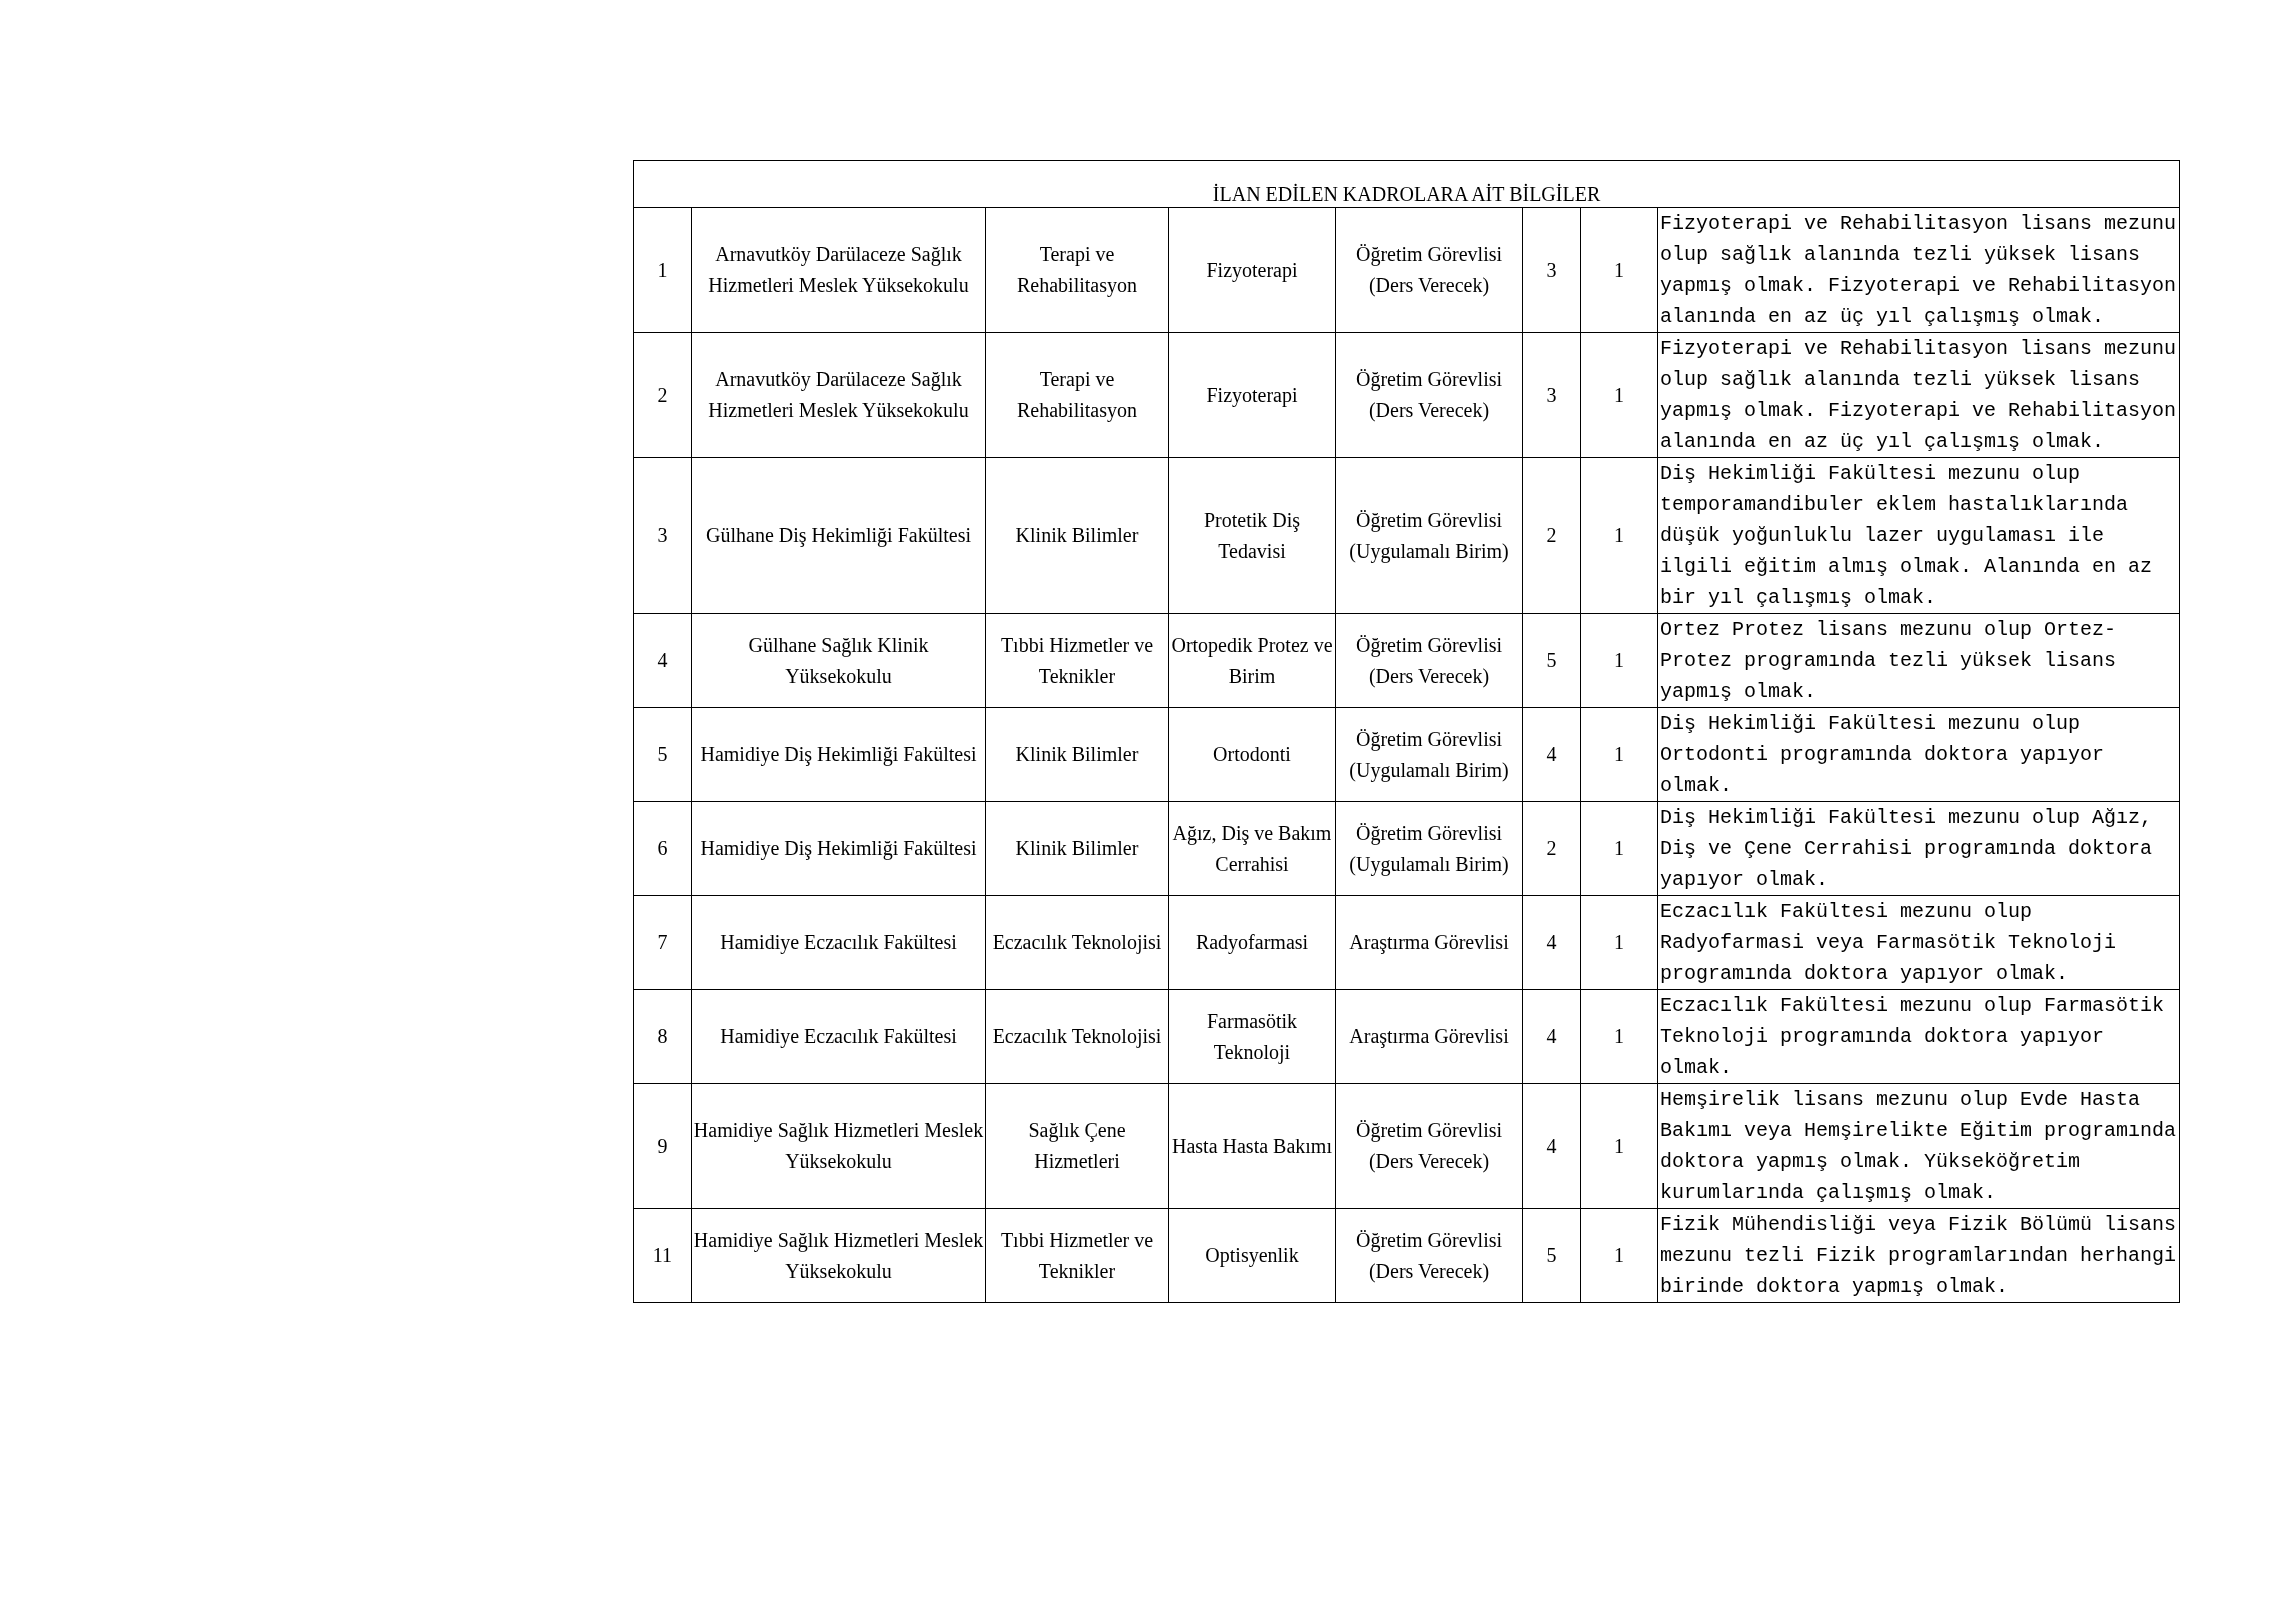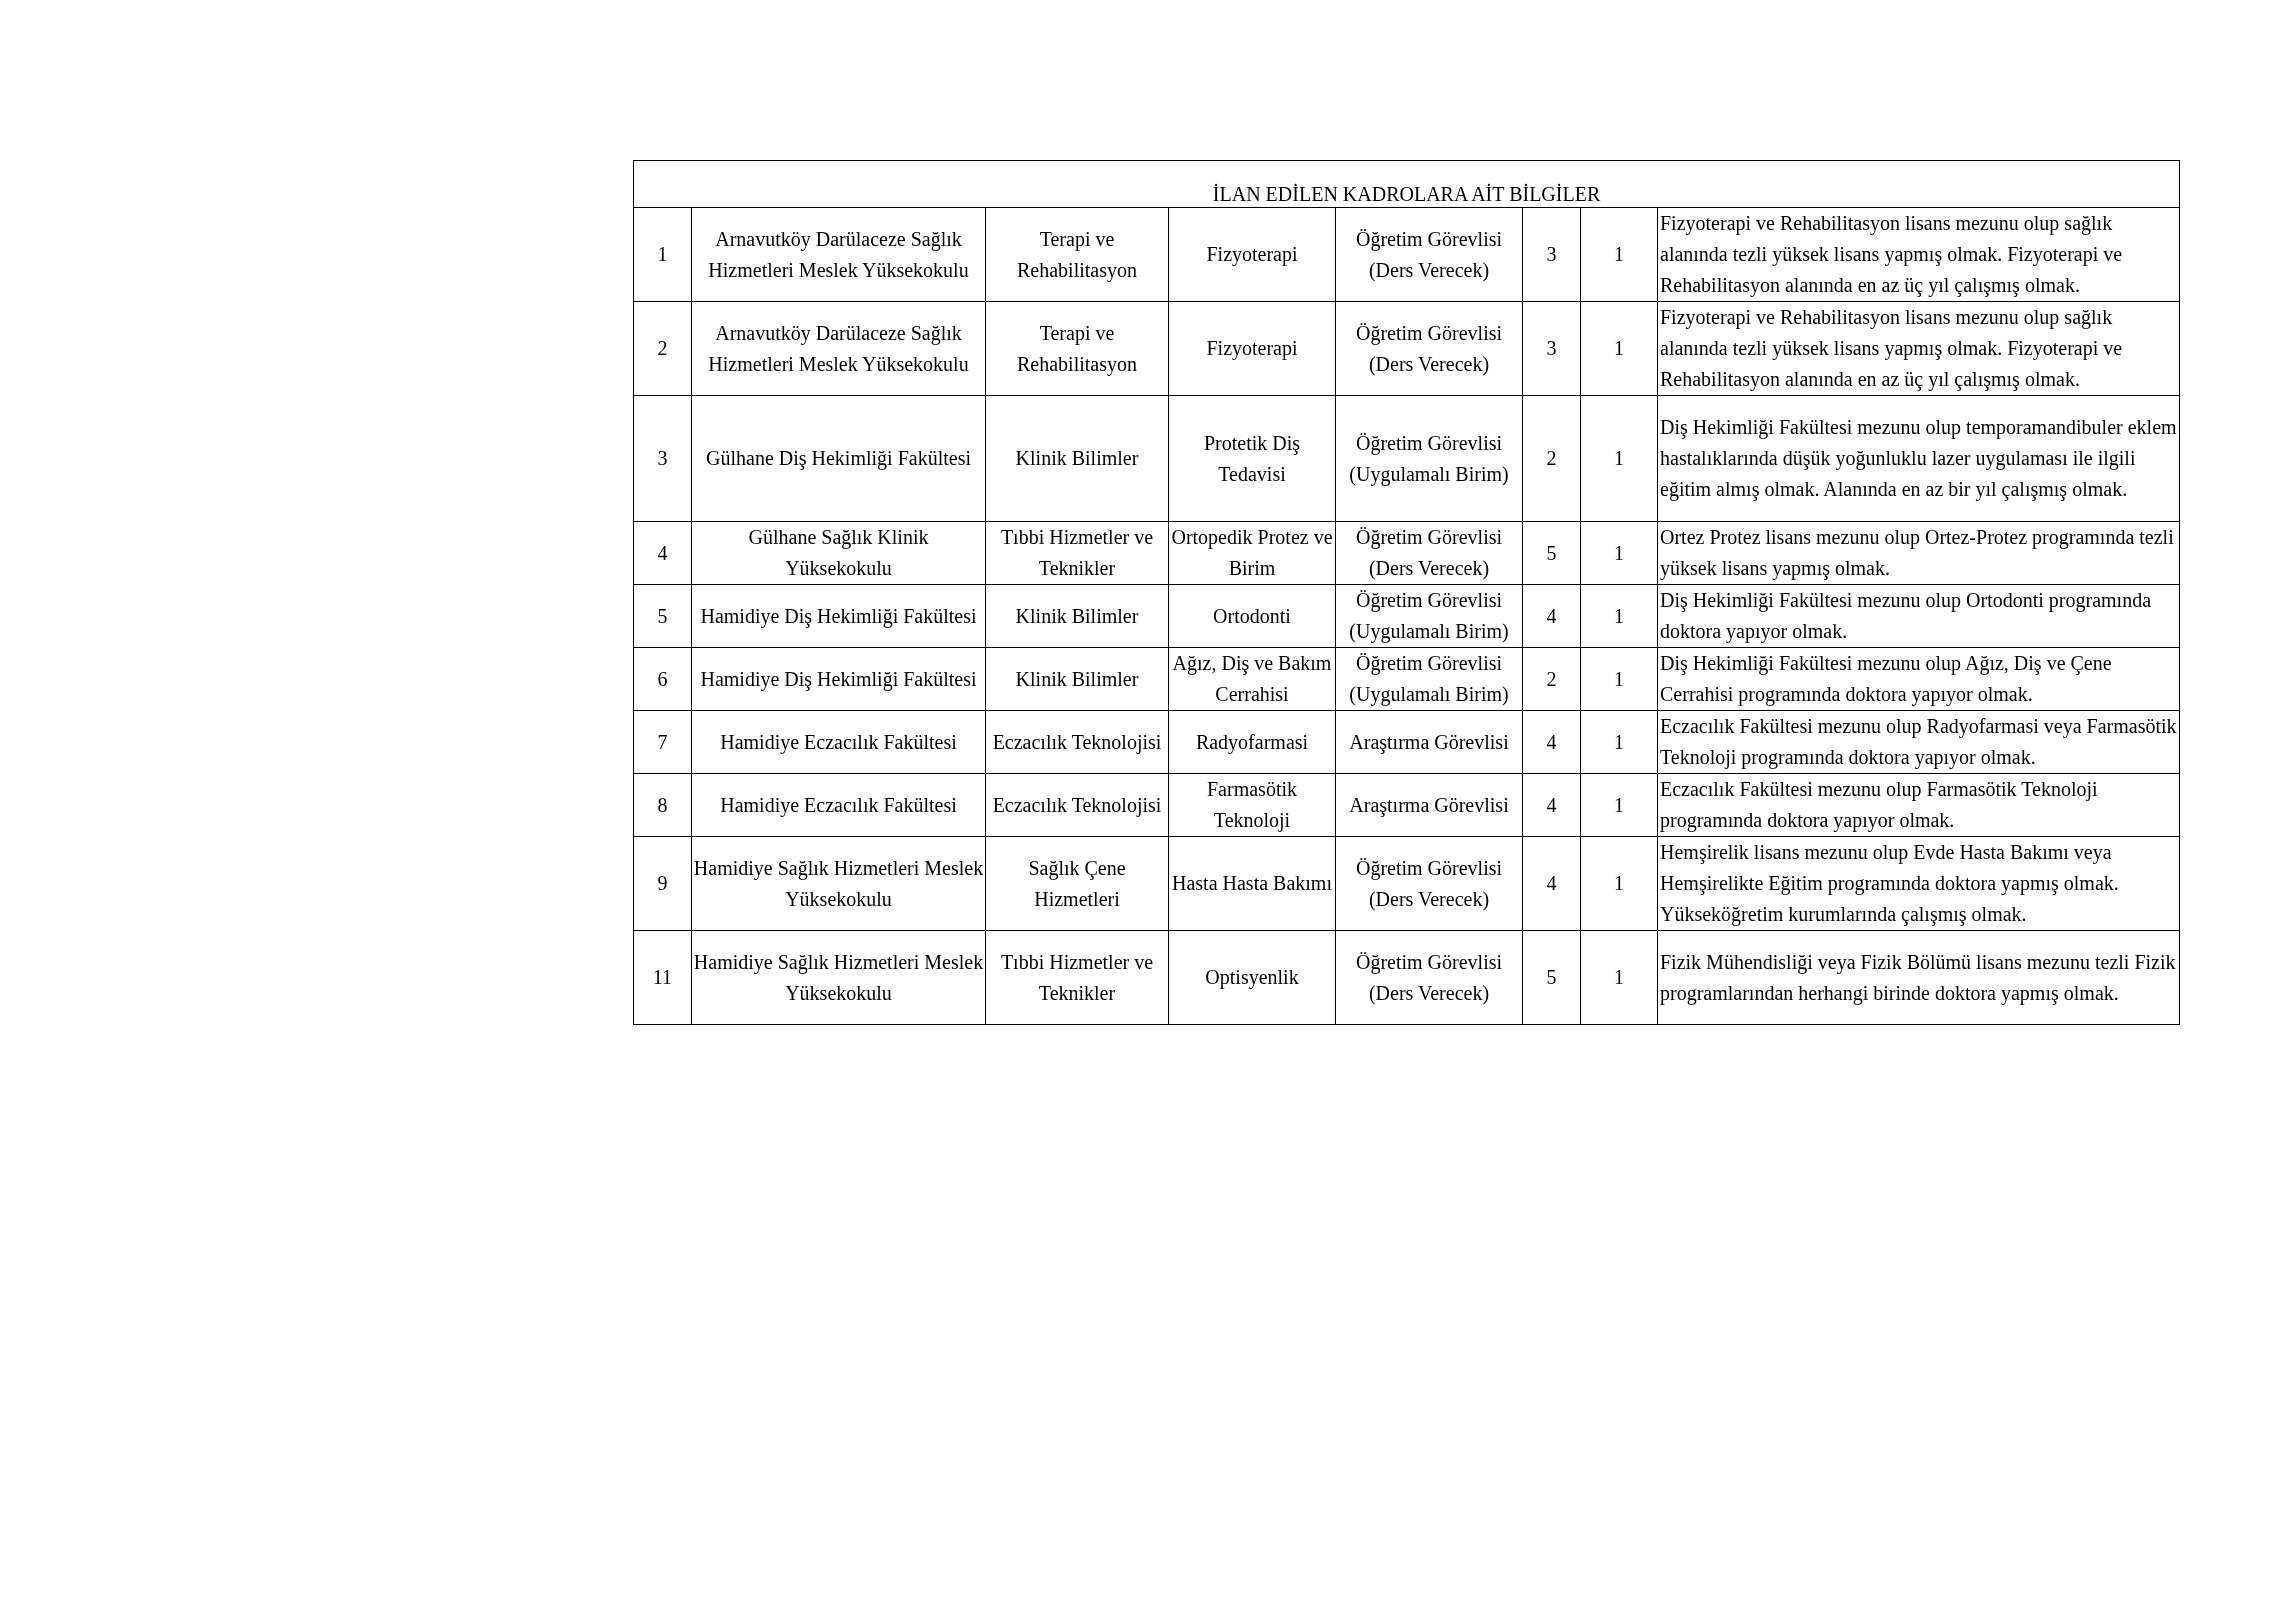--- a/index.html
+++ b/index.html
@@ -40,20 +40,21 @@
     height: 37px;
     line-height: 26px;
     padding-top: 9.2px;
     vertical-align: bottom;
   }
   #kadro-table tr.header-row th { height: 94px; }
   #kadro-table td.conditions {
     text-align: left;
     padding-left: 2px;
     padding-right: 0;
+    font-family: Liberation Mono, monospace;
   }
   .h146 { height: 94px; }
   .h194 { height: 126px; }
   .h98 { height: 62px; }
 </style>
 </head>
 <body>
 
 <table id="kadro-table">
   <colgroup>

